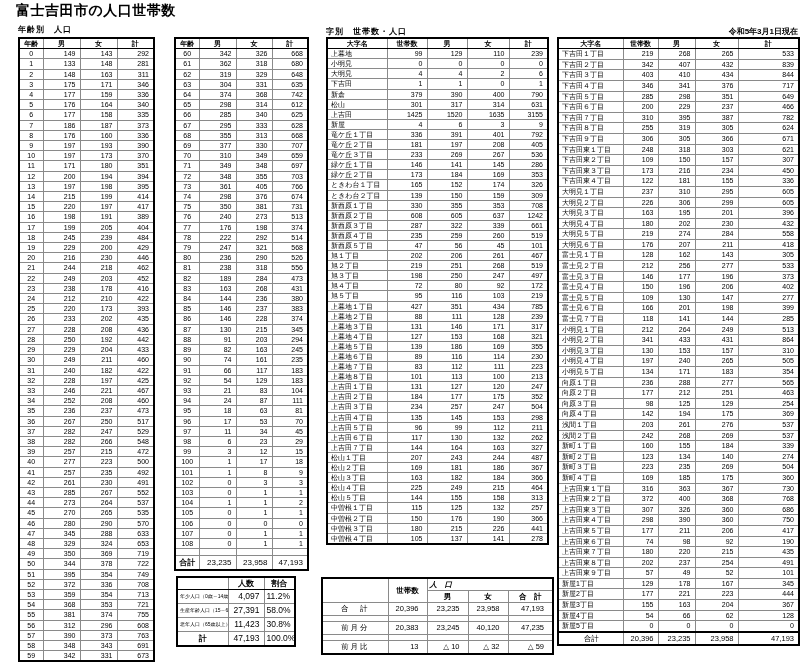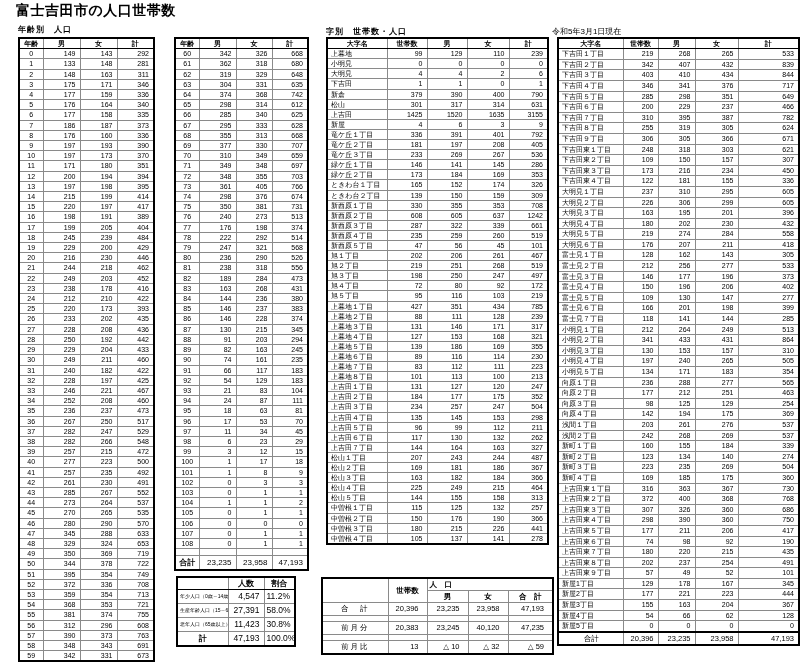--- a/index.html
+++ b/index.html
@@ -4,21 +4,21 @@
 <style>
   html,body{margin:0;padding:0;}
   body{
     width:800px;height:662px;background:#ffffff;color:#000;
     font-family:"Liberation Sans","DejaVu Sans",sans-serif;
     position:relative;overflow:hidden;
   }
   .abs{position:absolute;}
   .page-title{font-size:14px;font-weight:bold;letter-spacing:0.5px;}
   .section-label{font-size:8px;font-weight:bold;letter-spacing:1px;}
-  .date-label{font-size:8px;text-align:left;width:246px;}
+  .date-label{font-size:8px;text-align:right;width:246px;font-weight:bold;}
   table{border-collapse:collapse;table-layout:fixed;}
   td,th{overflow:hidden;white-space:nowrap;box-sizing:border-box;padding:0 2px;}
   .grid{border:2px solid #000;}
   .grid th,.grid td{border:1px solid #8a8a8a;font-size:7px;}
   .grid th{font-weight:bold;text-align:center;border-bottom:1px solid #000;background:#fff;}
   
   .t-age td{height:9.2px;line-height:9.2px;}
   .t-age th{height:9.2px;line-height:9.2px;}
   .t-age td:first-child{text-align:center;}
   .t-age td:not(:first-child){text-align:right;padding-right:4px;}
@@ -772,21 +772,21 @@
   <thead>
       <tr>
         <th></th>
         <th>人数</th>
         <th>割合</th>
       </tr>
     </thead>
   <tbody>
       <tr>
         <td>年少人口（0歳～14歳）</td>
-        <td>4,547</td>
+        <td>4,097</td>
         <td>11.2%</td>
       </tr>
       <tr>
         <td>生産年齢人口（15～64歳）</td>
         <td>27,391</td>
         <td>58.0%</td>
       </tr>
       <tr>
         <td>老年人口（65歳以上）</td>
         <td>11,423</td>
@@ -1169,21 +1169,21 @@
       <col style="width:66px">
       <col style="width:39px">
       <col style="width:41px">
       <col style="width:40px">
       <col style="width:45px">
     </colgroup>
   <thead>
     <tr>
       <th rowspan="2"></th>
       <th rowspan="2">世帯数</th>
-      <th colspan="3" style="text-align:left;">人　口</th>
+      <th colspan="3" style="text-align:left;font-style:italic;">人　口</th>
     </tr>
     <tr>
       <th>男</th>
       <th>女</th>
       <th>合　計</th>
     </tr>
   </thead>
   <tbody>
     <tr>
       <td class="lbl">合　計</td>

